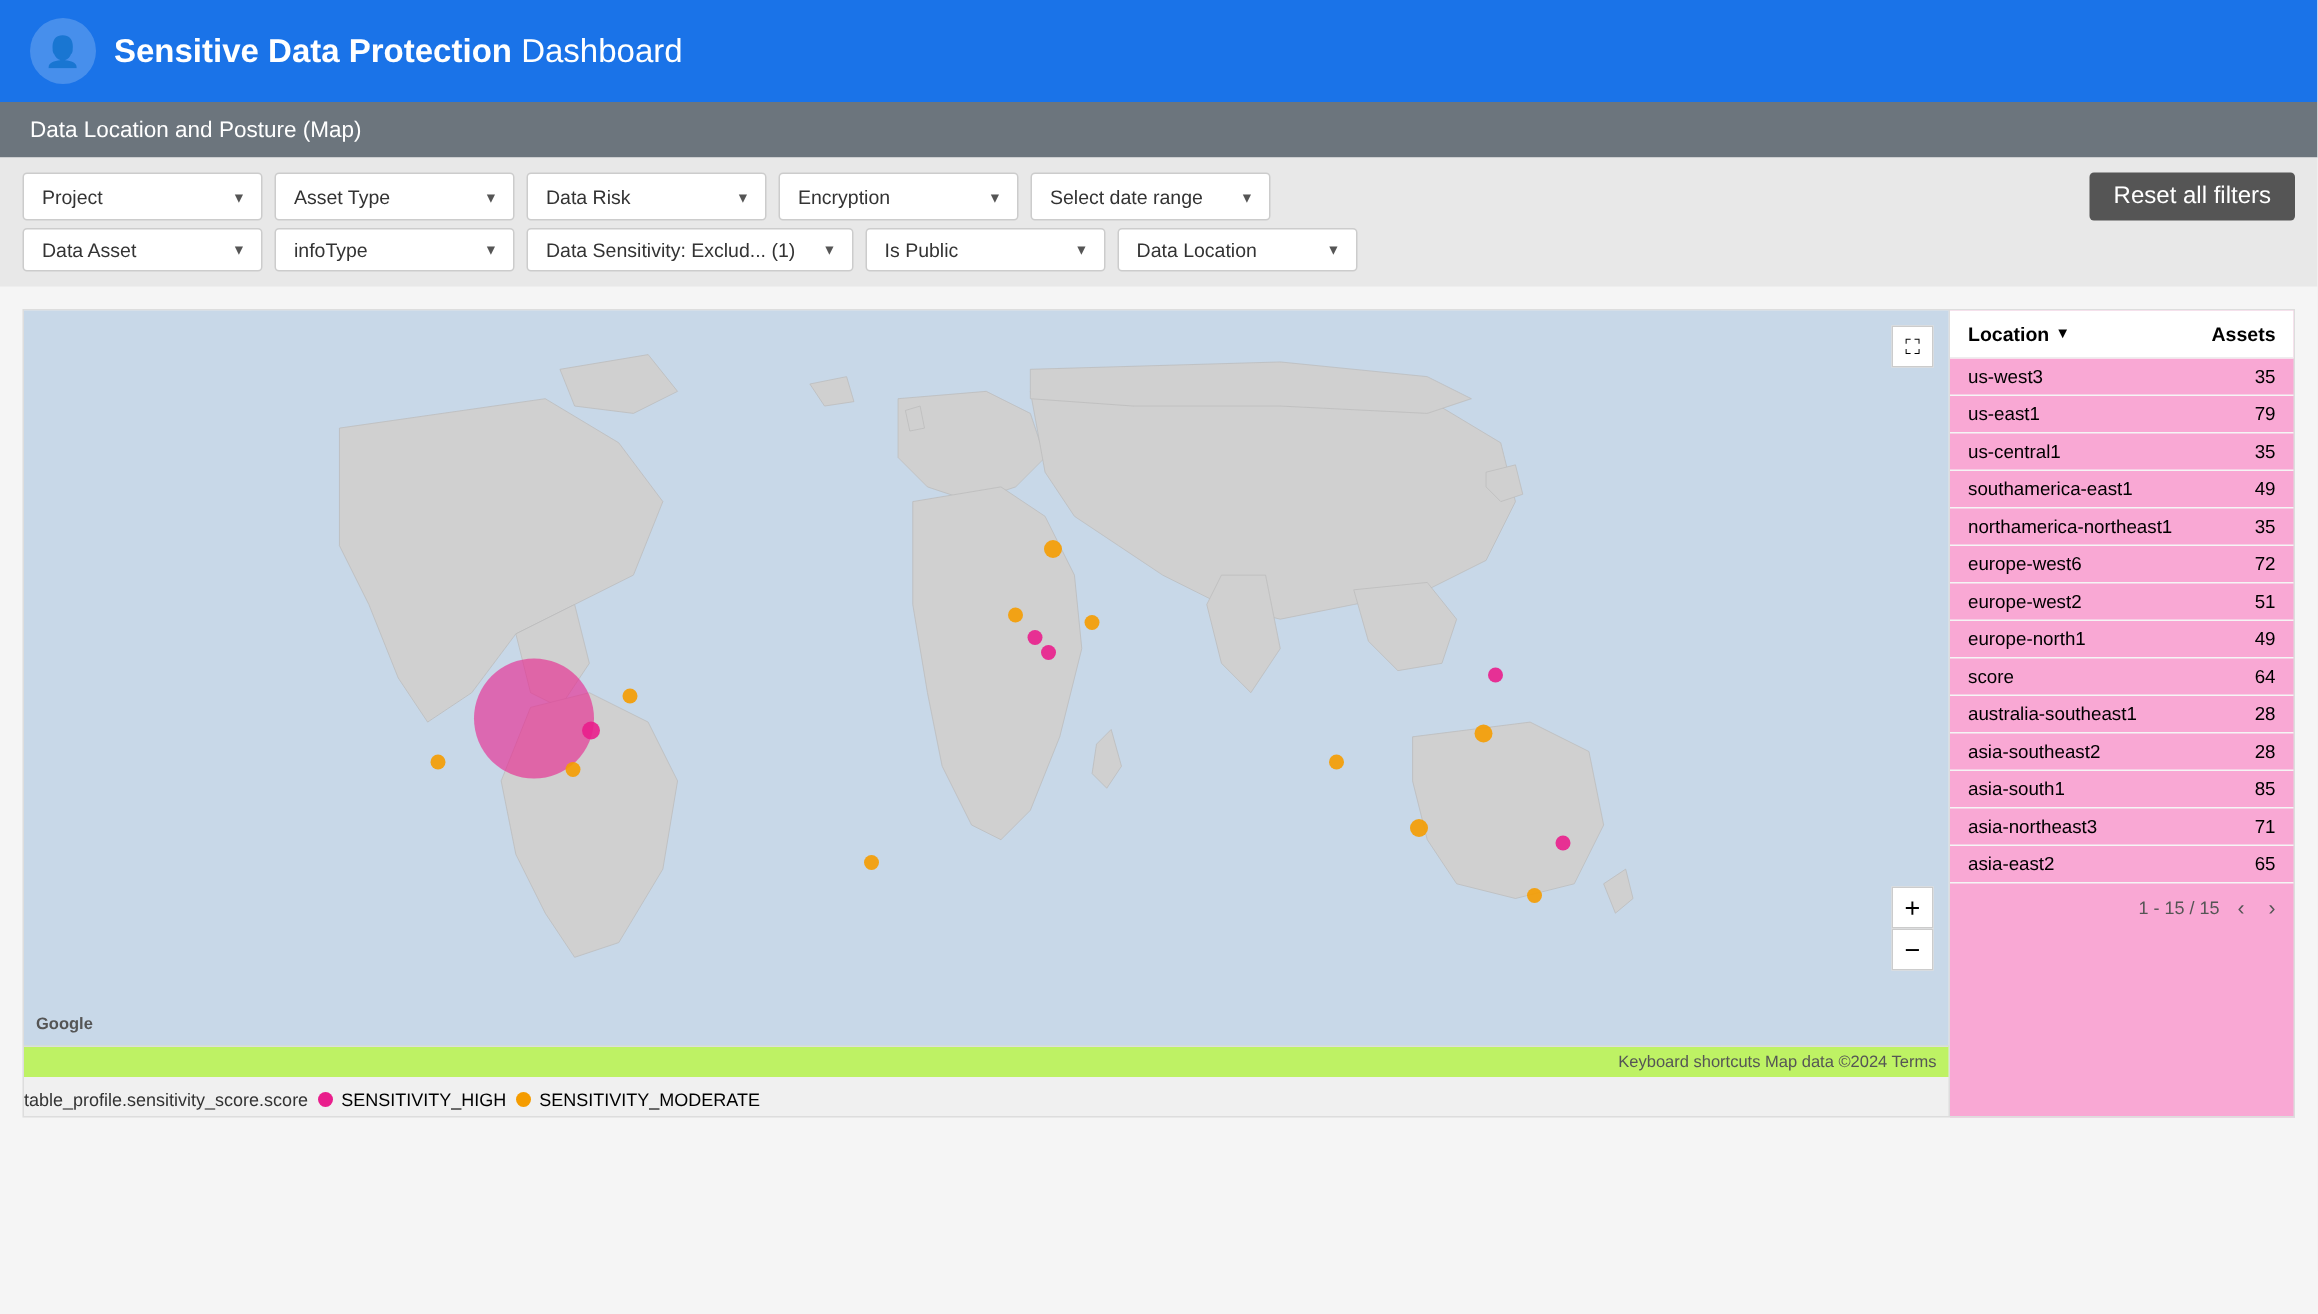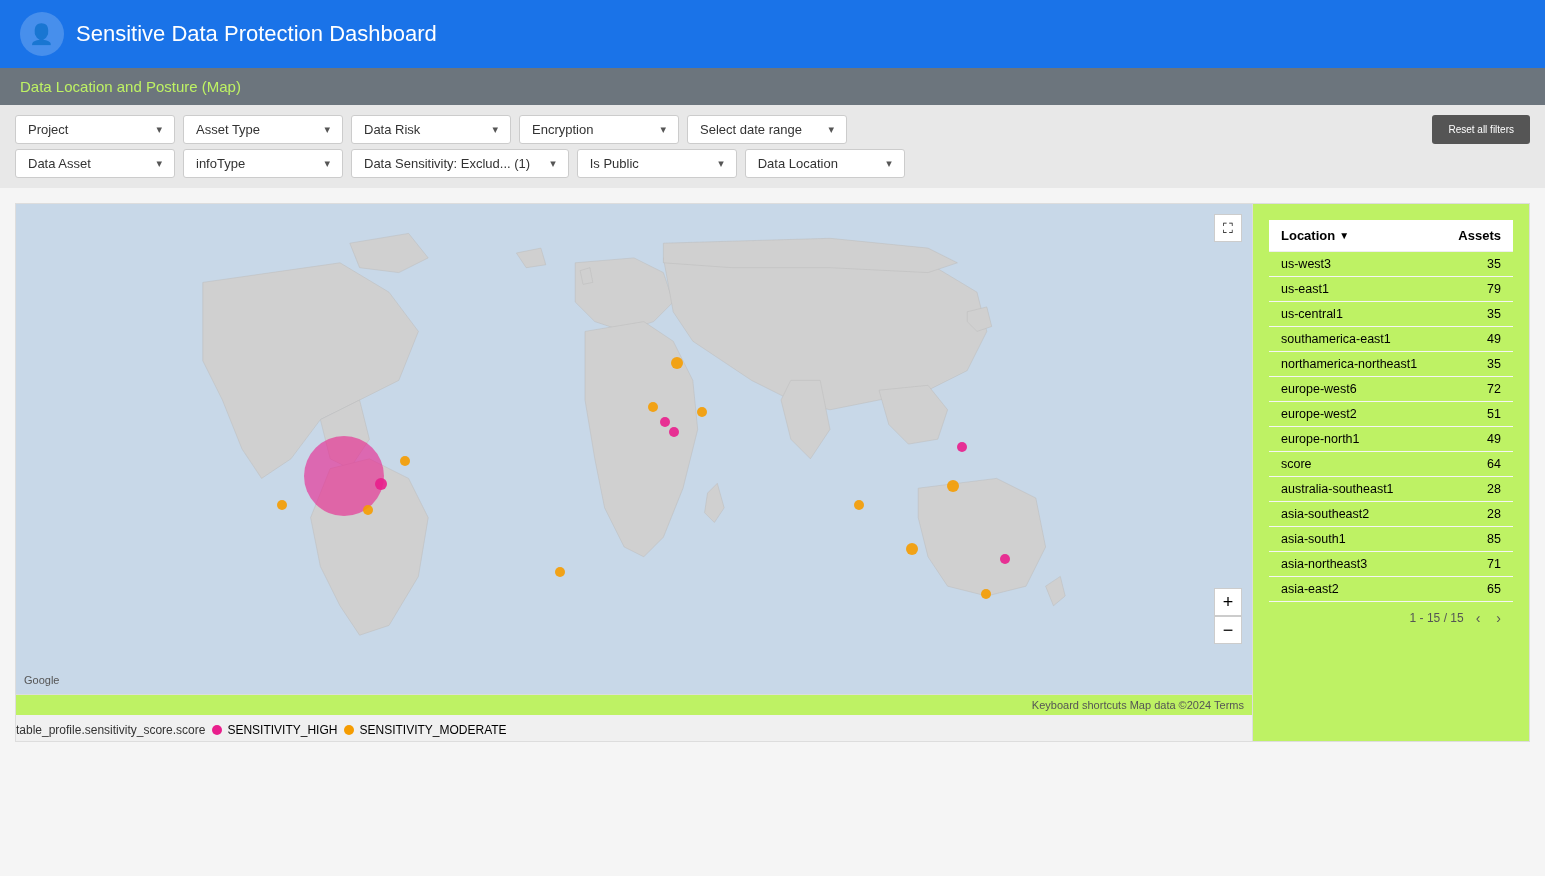--- a/index.html
+++ b/index.html
@@ -18,26 +18,26 @@
       width: 44px;
       height: 44px;
       background: rgba(255,255,255,0.2);
       border-radius: 50%;
       display: flex;
       align-items: center;
       justify-content: center;
       font-size: 20px;
     }
     .header-title { font-size: 22px; font-weight: 300; }
-    .header-title strong { font-weight: 400; }
+    .header-title strong { font-weight: 700; }
 
     
     .sub-header {
       background: #6c757d;
-      color: #bef264;
+      color: #ffffff;
       padding: 10px 20px;
       font-size: 15px;
     }
 
     
     .filters {
       background: #e8e8e8;
       padding: 10px 15px;
       display: flex;
       flex-wrap: wrap;
@@ -58,21 +58,21 @@
       gap: 20px;
       color: #333;
     }
     .filter-dropdown .arrow { color: #555; font-size: 11px; }
     .filter-reset {
       background: #555;
       color: white;
       border: none;
       border-radius: 3px;
       padding: 7px 16px;
-      font-size: 10px;
+      font-size: 16px;
       cursor: pointer;
       margin-left: auto;
     }
     .filter-row {
       display: flex;
       gap: 8px;
       width: 100%;
     }
 
     
@@ -157,30 +157,30 @@
       display: inline-block;
     }
 
     
     .google-logo {
       position: absolute;
       bottom: 8px;
       left: 8px;
       font-size: 11px;
       color: #555;
-      font-weight: normal;
+      font-weight: bold;
     }
 
     
     .side-panel {
-      width: 277px;
-      background: #bef264;
+      width: 230px;
+      background: #f9a8d4;
       border: 1px solid #ddd;
       border-left: none;
-      padding: 16px;
+      padding: 0;
     }
     .side-panel-header {
       display: flex;
       justify-content: space-between;
       padding: 8px 12px;
       border-bottom: 1px solid #eee;
       font-weight: bold;
       font-size: 13px;
       background: white;
     }

